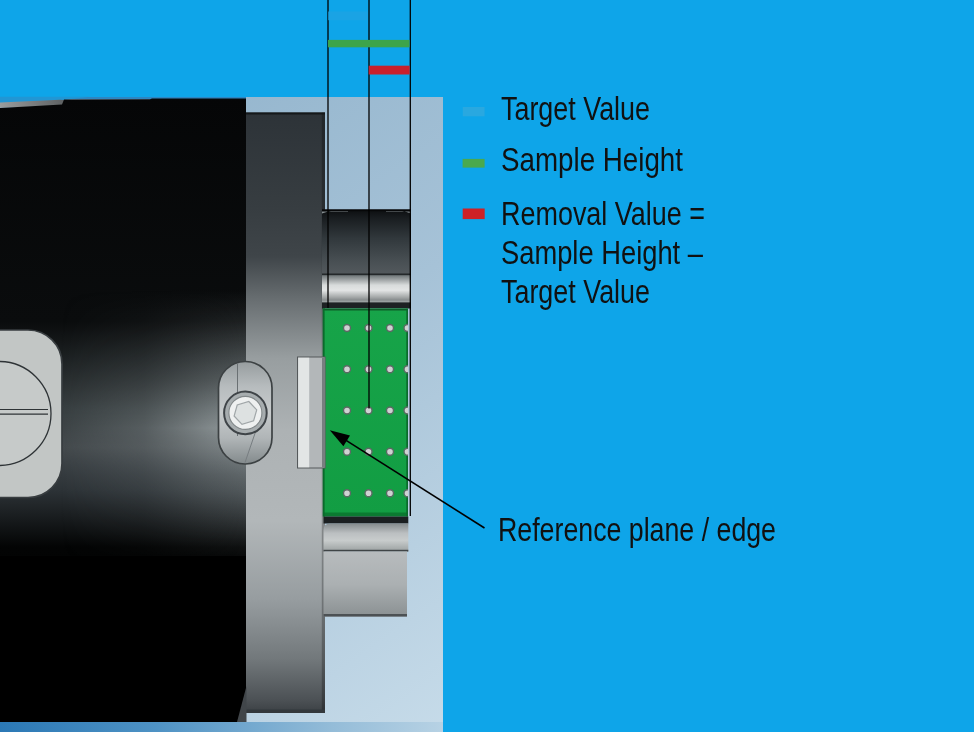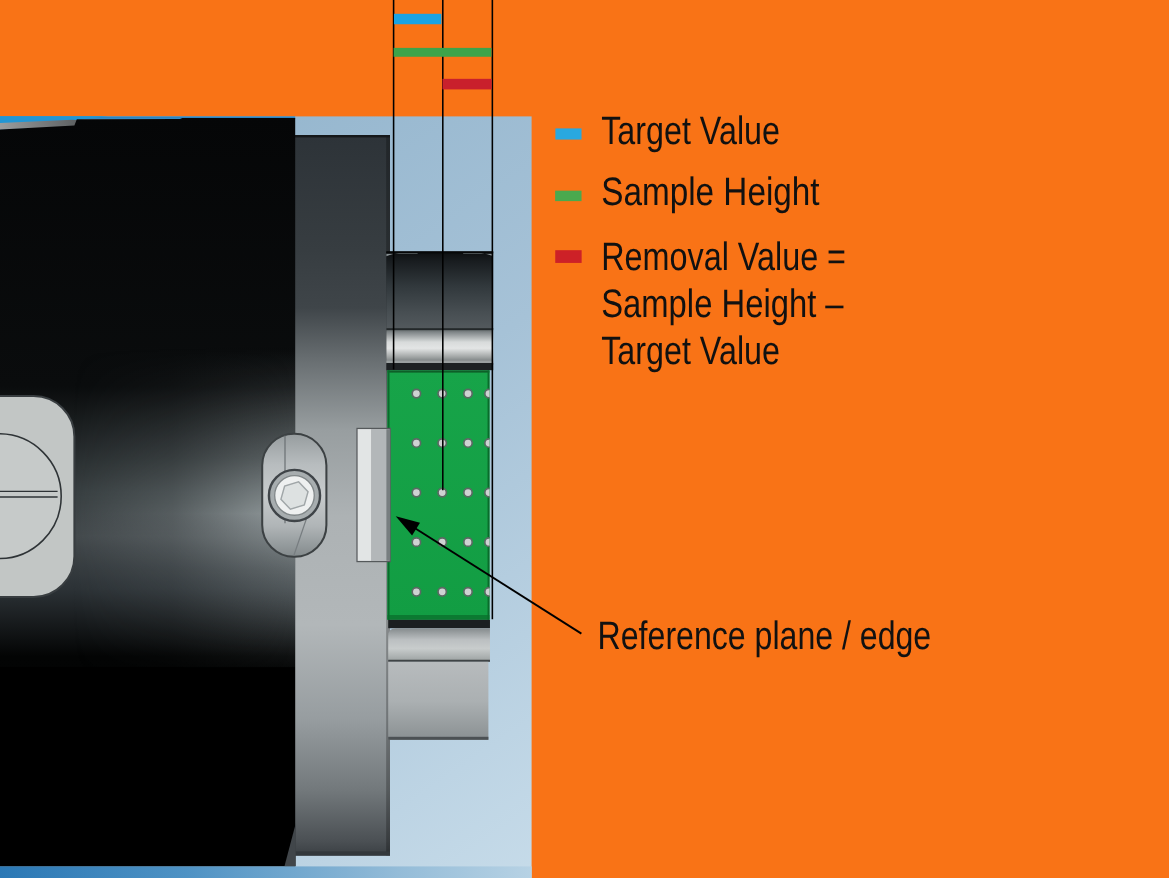--- a/index.html
+++ b/index.html
@@ -1,16 +1,16 @@
 <!DOCTYPE html>
 <html><head>
 <meta charset="utf-8">
 <style>
 html,body{margin:0;padding:0;background:#fff;}
-#page{position:relative;width:974px;height:732px;overflow:hidden;background:#f97316;
+#page{position:relative;width:974px;height:732px;overflow:hidden;background:#0ea5e9;
   font-family:"Liberation Sans",sans-serif;}
 </style>
 </head>
 <body>
 <div id="page">
 <svg width="974" height="732" viewBox="0 0 974 732">
 <defs>
   <linearGradient id="bgblue" x1="0" y1="97" x2="443" y2="732" gradientUnits="userSpaceOnUse">
     <stop offset="0" stop-color="#8fb2cb"></stop>
     <stop offset="0.5" stop-color="#a6c2d7"></stop>

